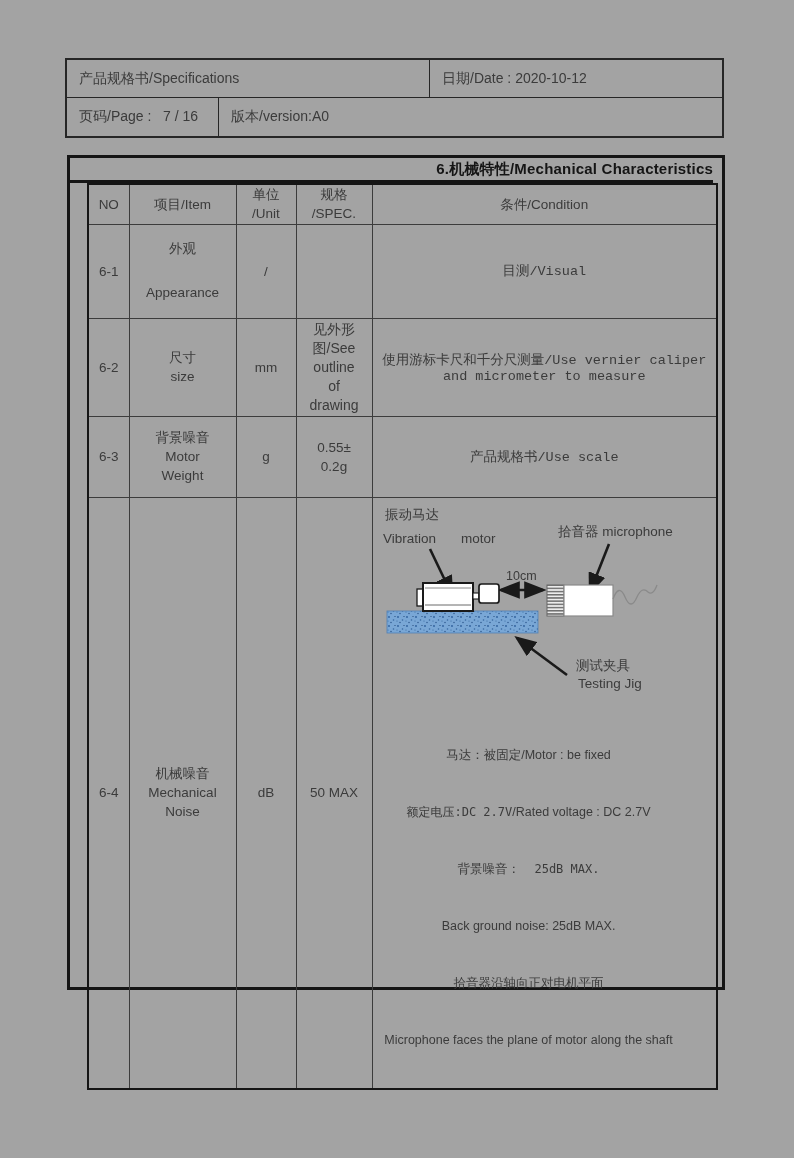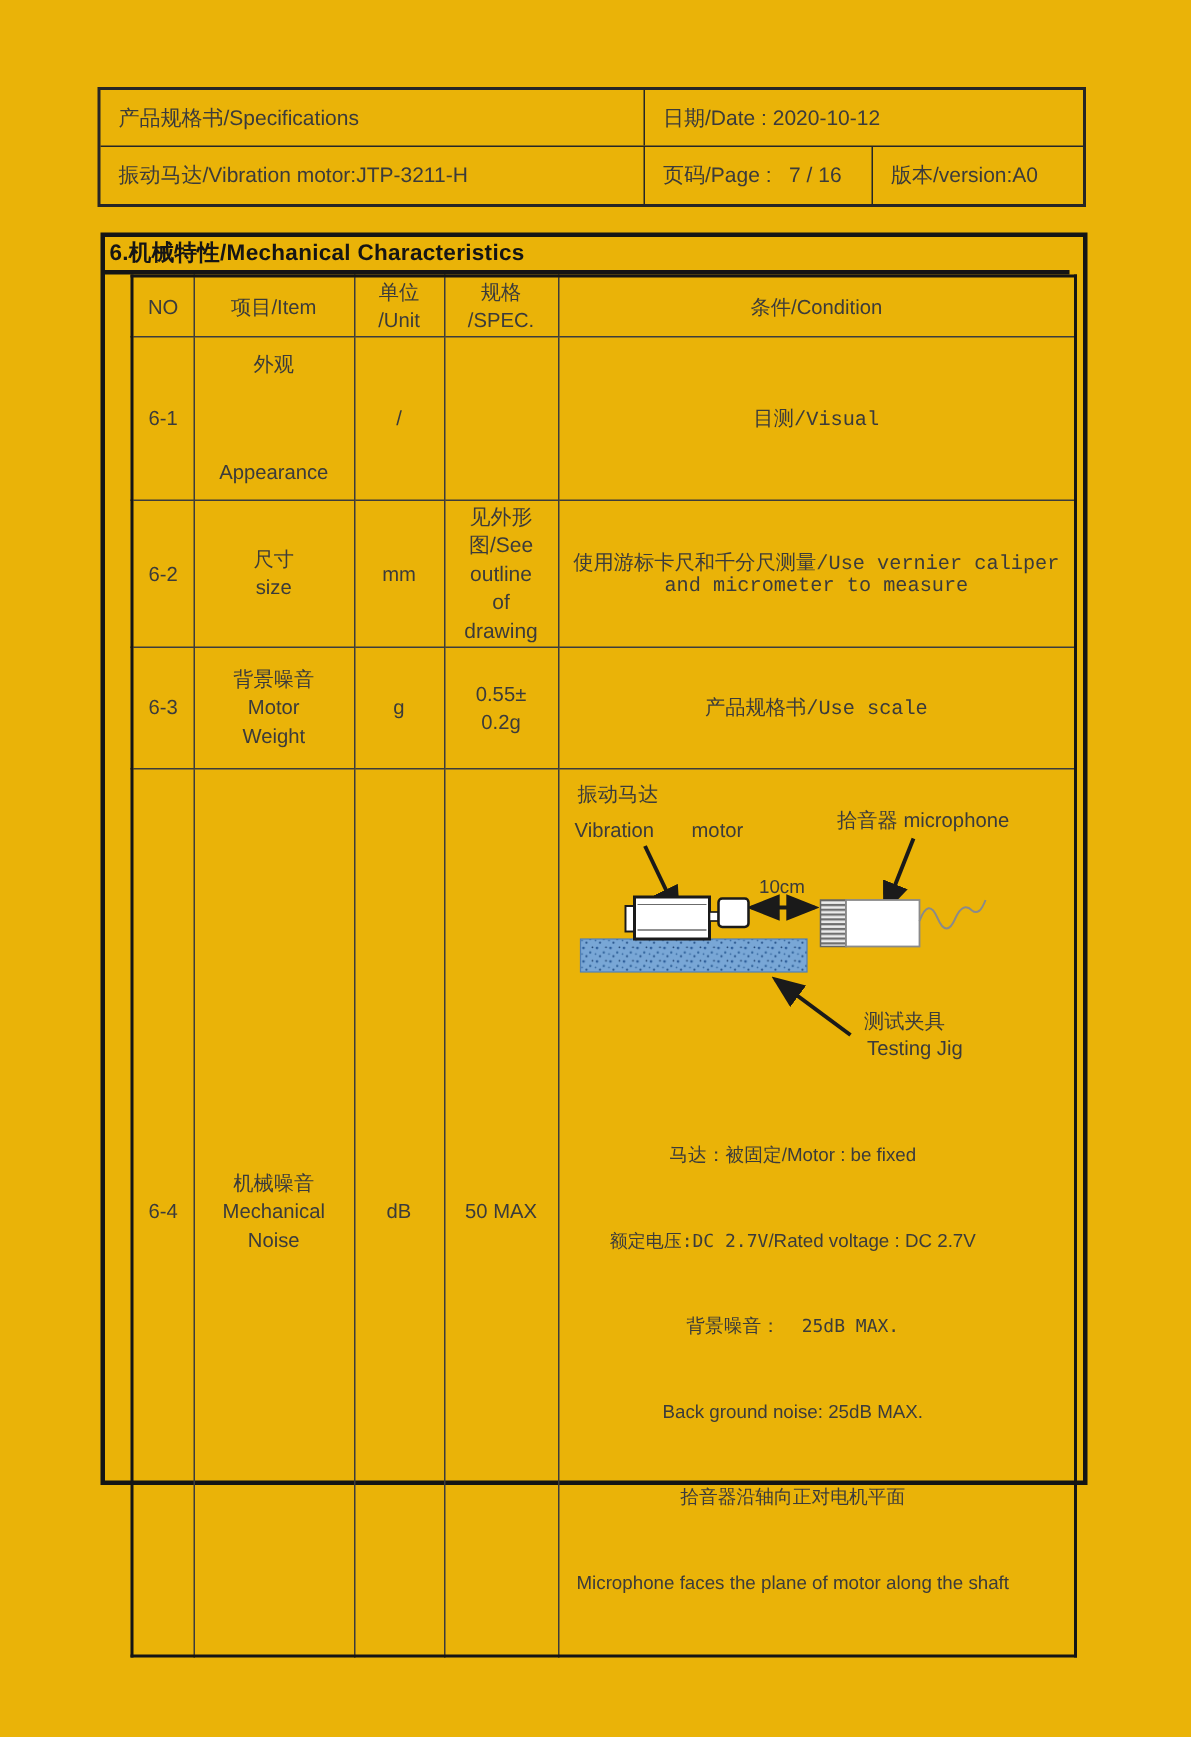--- a/index.html
+++ b/index.html
@@ -1,69 +1,68 @@
 <!DOCTYPE html>
 <html><head>
 <meta charset="utf-8">
 <style>
   html,body{margin:0;padding:0;background:#ffffff;}
   .page{
-    position:relative;width:794px;height:1158px;background:#eab308;
+    position:relative;width:794px;height:1158px;background:#a3a3a3;
     font-family:"Liberation Sans","DejaVu Sans",sans-serif;
     color:#3b3b3b;overflow:hidden;
   }
   
   .hdr{position:absolute;left:65px;top:58px;width:659px;height:80px;
        border:2px solid #262626;box-sizing:border-box;}
   .hdr-row{display:flex;height:38px;box-sizing:border-box;}
   .hdr-row.r1{border-bottom:1px solid #262626;}
   .hcell{display:flex;align-items:center;padding-left:12px;font-size:14px;
          box-sizing:border-box;white-space:pre-wrap;color:#3b3b3b;}
   .hcell.c1{width:363px;border-right:1px solid #262626;}
   .hcell.c2{flex:1;}
   .hcell.c2b{width:152px;border-right:1px solid #262626;}
   .hcell.c3{flex:1;text-align:center;}
   
   .section{position:absolute;left:67px;top:155px;width:658px;height:835px;
            border:3px solid #151515;box-sizing:border-box;}
   .sec-title{height:22px;line-height:22px;padding-left:3px;margin-right:9px;
              font-size:15px;font-weight:bold;color:#151515;
-             border-bottom:3px solid #151515;letter-spacing:0.2px;}
+             border-bottom:3px solid #151515;letter-spacing:0.2px;text-align:right;}
   
   table.spec{border-collapse:collapse;margin-left:17px;margin-top:0;
              table-layout:fixed;width:629px;}
   table.spec td{border:1px solid #3c3c3c;text-align:center;vertical-align:middle;
                 font-size:13.5px;color:#3b3b3b;padding:0;overflow:hidden;}
   table.spec{border:2px solid #151515;}
   tr.thead{height:40px;}
   tr.row1{height:94px;}
   tr.row2{height:98px;}
   tr.row3{height:81px;}
   tr.row4{height:407px;}
   .pre{white-space:pre-line;line-height:19px;}
-  .gapline{white-space:pre-line;line-height:36px;}
+  .gapline{white-space:pre-line;line-height:22px;}
   td.cond{padding:0 8px;font-family:Liberation Mono, monospace;}
   td.cond4{vertical-align:top;text-align:left;padding:8px 0 0 9px;}
   .notes{margin-top:2px;width:312px;font-size:12.5px;line-height:19px;
          white-space:pre-wrap;color:#3b3b3b;}
   .mono{font-family:"DejaVu Sans Mono",monospace;font-size:12px;}
   svg text{font-family:"Liberation Sans","DejaVu Sans",sans-serif;fill:#3b3b3b;}
 </style>
 </head>
 <body>
 
 <div class="page">
 
   <div class="hdr">
     <div class="hdr-row r1">
       <div class="hcell c1">产品规格书/Specifications</div>
       <div class="hcell c2">日期/Date : 2020-10-12</div>
     </div>
     <div class="hdr-row r2">
-      <div class="hcell c1">振动马达/Vibration motor:JTP-3211-H</div>
       <div class="hcell c2b">页码/Page :   7 / 16</div>
       <div class="hcell c3">版本/version:A0</div>
     </div>
   </div>
 
   <div class="section">
     <div class="sec-title">6.机械特性/Mechanical Characteristics</div>
 
     <table class="spec">
       <colgroup>

